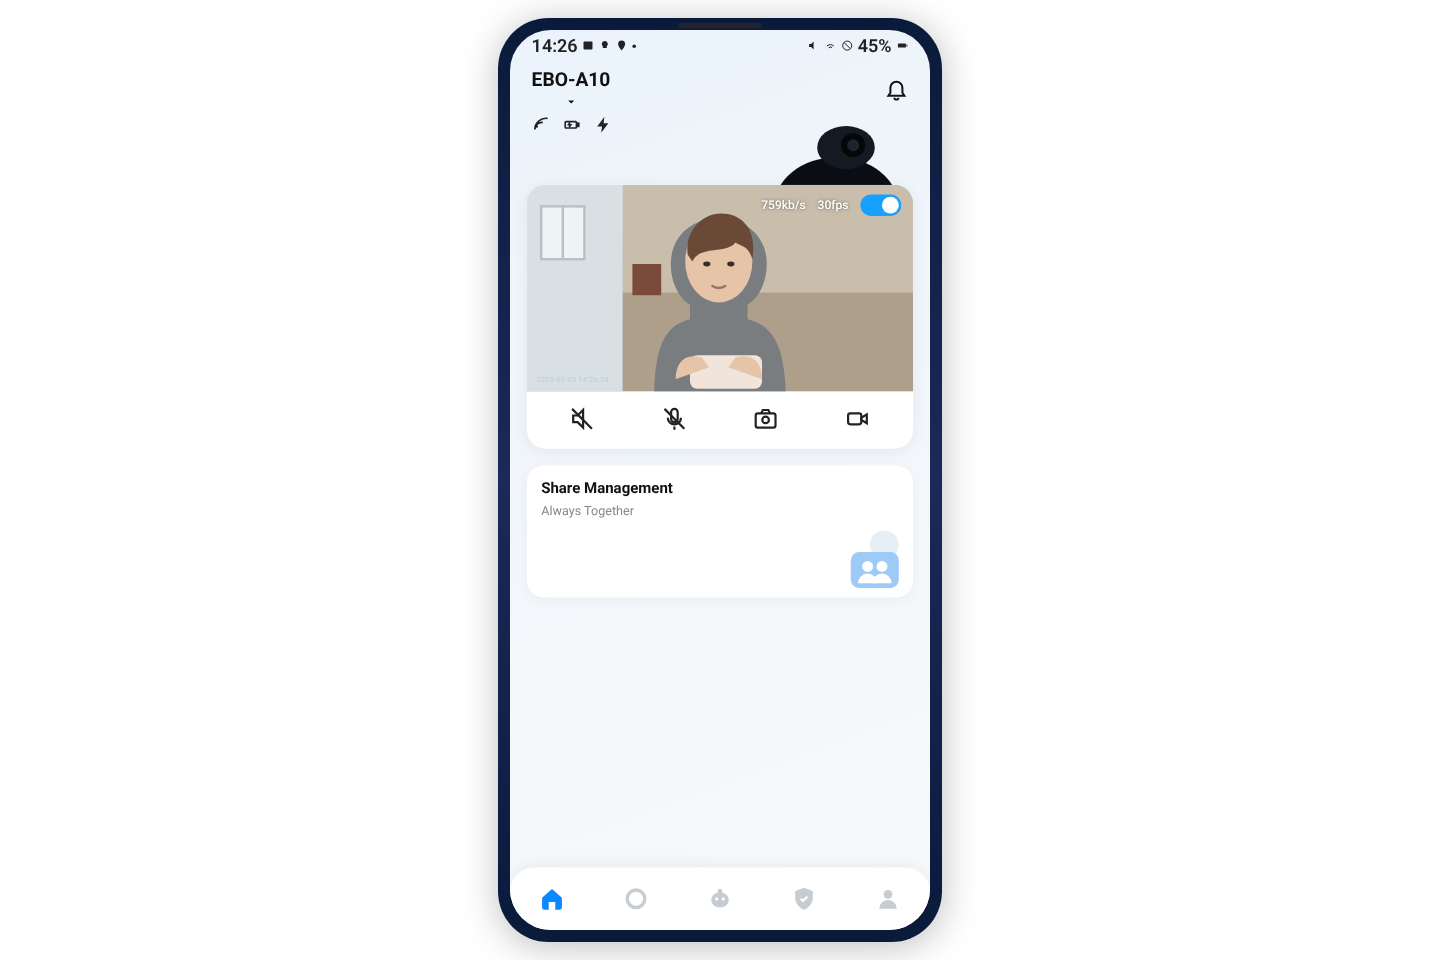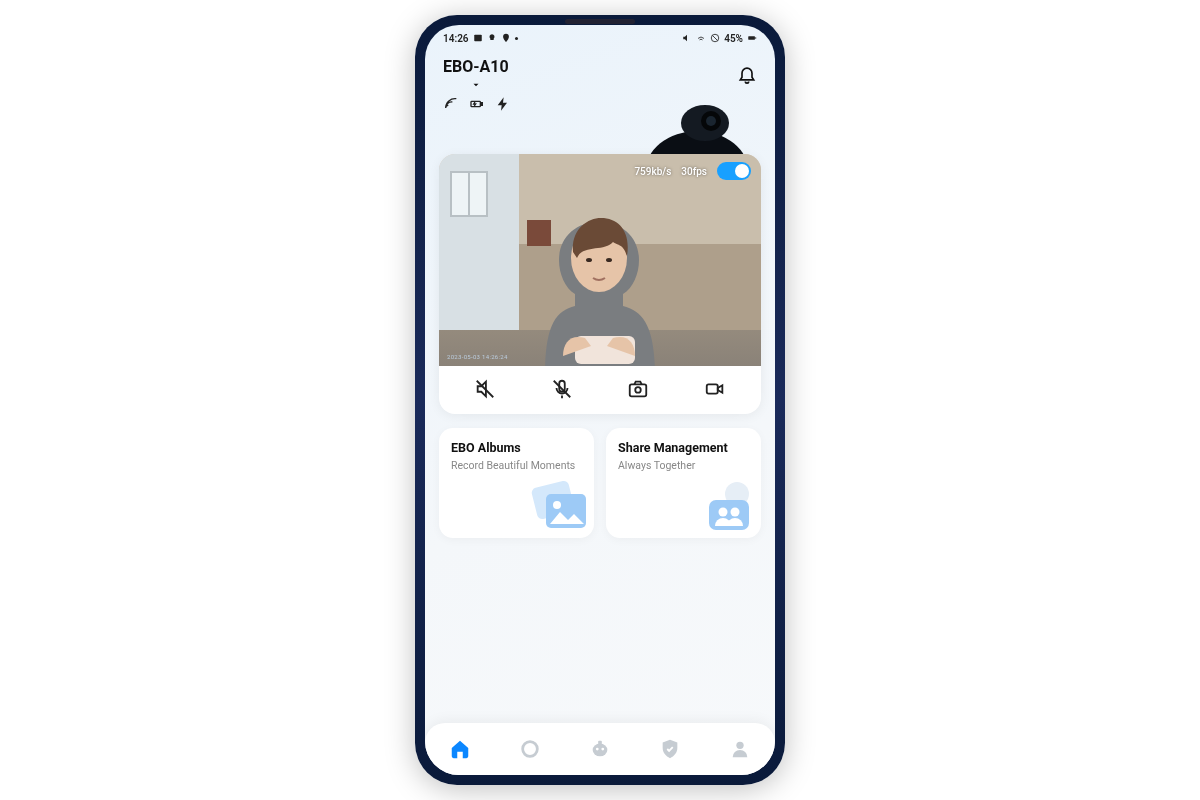--- a/index.html
+++ b/index.html
@@ -36,21 +36,21 @@
     display: flex;
     flex-direction: column;
     position: relative;
   }
   .statusbar {
     height: 26px;
     display: flex;
     align-items: center;
     justify-content: space-between;
     padding: 0 18px;
-    font-size: 10px;
+    font-size: 15px;
     font-weight: 600;
     color: #222;
   }
   .statusbar .left, .statusbar .right { display:flex; align-items:center; gap:4px; }
   .statusbar .icon-sm { width:10px;height:10px; }
   .header {
     padding: 6px 18px 4px 18px;
     display:flex;
     align-items:center;
     justify-content:space-between;
@@ -79,21 +79,21 @@
   }
   .video-card {
     margin:36px 14px 0 14px;
     background:#fff;
     border-radius:16px;
     box-shadow:0 2px 12px rgba(0,0,0,0.06);
     overflow:hidden;
   }
   .video-feed {
     position:relative;
-    height:212px;
+    height:172px;
     background:linear-gradient(180deg,#d6cfc4 0%, #b7aa98 38%, #a39684 60%, #8a8278 100%);
     overflow:hidden;
   }
   .person {
     position:absolute; bottom:-10px; left:50%; transform:translateX(-50%);
   }
   .video-top {
     position:absolute; top:8px; right:10px;
     display:flex; align-items:center; gap:10px;
     color:#fff; font-size:10px; font-weight:500;
@@ -273,30 +273,20 @@
           <svg viewBox="0 0 24 24" fill="none" stroke-width="2">
               <rect x="3" y="7" width="12" height="10" rx="2"></rect>
               <path d="M15 11l5-3v8l-5-3z"></path>
             </svg>
         </div>
       </div>
     </div>
 
     <div class="cards-row">
       <div class="card">
-        <h3>EBO Albums</h3>
-        <p>Record Beautiful Moments</p>
-        <svg class="bgicon" width="60" height="54" viewBox="0 0 60 54">
-          <rect x="4" y="4" width="38" height="32" rx="5" fill="#d4e8fb" transform="rotate(-14 23 20)"></rect>
-          <rect x="16" y="14" width="40" height="34" rx="5" fill="#9dcaf6"></rect>
-          <circle cx="27" cy="25" r="4" fill="#fff"></circle>
-          <path d="M20 44 l10 -12 l8 8 l6 -6 l10 10 z" fill="#fff"></path>
-        </svg>
-      </div>
-      <div class="card">
         <h3>Share Management</h3>
         <p>Always Together</p>
         <svg class="bgicon" width="60" height="54" viewBox="0 0 60 54">
           <circle cx="40" cy="14" r="12" fill="#e6eef6"></circle>
           <rect x="12" y="20" width="40" height="30" rx="7" fill="#9dcaf6"></rect>
           <circle cx="26" cy="32" r="4.5" fill="#fff"></circle>
           <circle cx="38" cy="32" r="4.5" fill="#fff"></circle>
           <path d="M18 46 a8 8 0 0116 0z" fill="#fff"></path>
           <path d="M30 46 a8 8 0 0116 0z" fill="#fff"></path>
         </svg>

